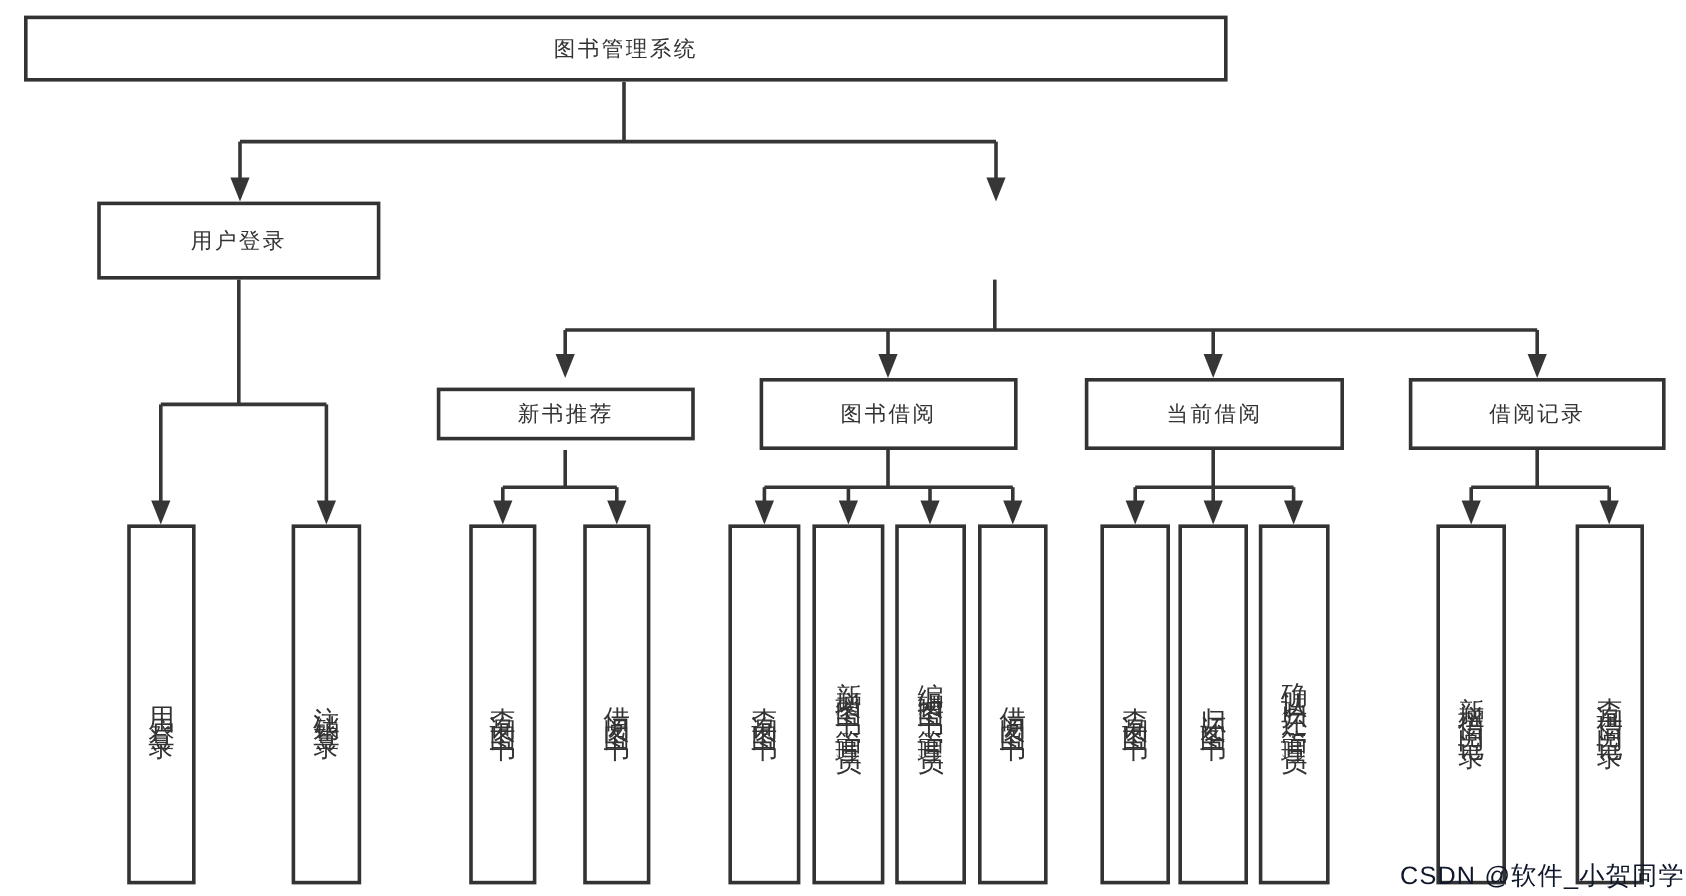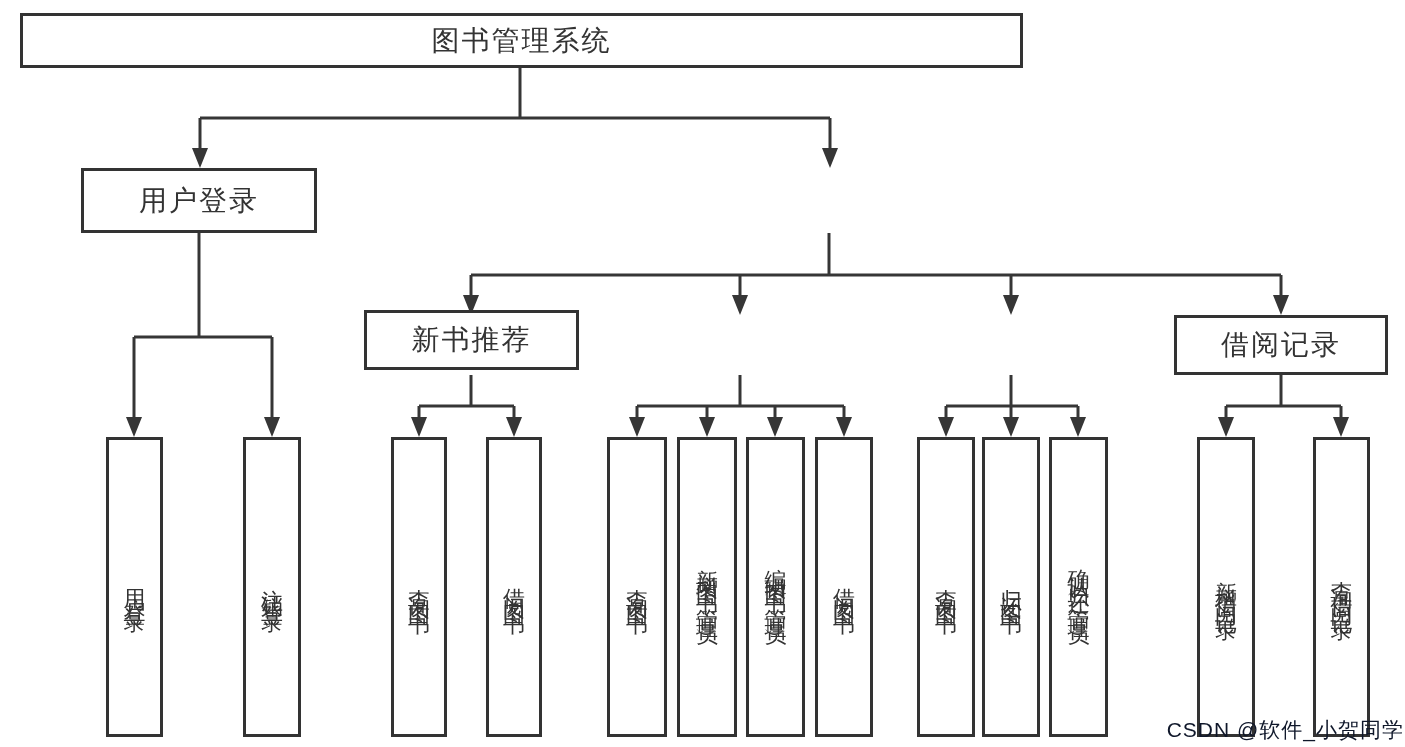--- a/index.html
+++ b/index.html
@@ -18,21 +18,21 @@
     width: 1405px; height: 747px;
   }
   .node {
     position: absolute;
     box-sizing: border-box;
     background: #ffffff;
     border: 3px solid #333333;
     display: flex;
     align-items: center;
     justify-content: center;
-    font-size: 28px;
+    font-size: 18px;
     letter-spacing: 2px;
     text-align: center;
     white-space: nowrap;
   }
   .node.v {
     writing-mode: vertical-rl;
     text-orientation: mixed;
     font-size: 22px;
     letter-spacing: 8px;
     line-height: 1;
@@ -127,21 +127,23 @@
       <polygon points="1218,417 1234,417 1226,437" fill="#363636" stroke="none"></polygon>
       <path d="M1341,406 V423"></path>
       <polygon points="1333,417 1349,417 1341,437" fill="#363636" stroke="none"></polygon>
     </g>
   </svg>
 
   <div class="node" style="left:20px; top:13px; width:1003px; height:55px;">图书管理系统</div>
 
   <div class="node" style="left:81px; top:168px; width:236px; height:65px;">用户登录</div>
 
-  <div class="node" style="left:364px; top:310px; width:215px; height:60px;">新书推荐</div>
+  <div class="node" style="left:364px; top:323px; width:215px; height:44px;">新书推荐</div>
+  <div class="node" style="left:633px; top:315px; width:215px; height:60px;">图书借阅</div>
+  <div class="node" style="left:904px; top:315px; width:216px; height:60px;">当前借阅</div>
   <div class="node" style="left:1174px; top:315px; width:214px; height:60px;">借阅记录</div>
 
   <div class="node v" style="left:106px; top:437px; width:57px; height:300px;">用户登录</div>
   <div class="node v" style="left:243px; top:437px; width:58px; height:300px;">注销登录</div>
 
   <div class="node v" style="left:391px; top:437px; width:56px; height:300px;">查询图书</div>
   <div class="node v" style="left:486px; top:437px; width:56px; height:300px;">借阅图书</div>
 
   <div class="node v" style="left:607px; top:437px; width:60px; height:300px;">查询图书</div>
   <div class="node v" style="left:677px; top:437px; width:60px; height:300px;">新增图书（管理员）</div>

